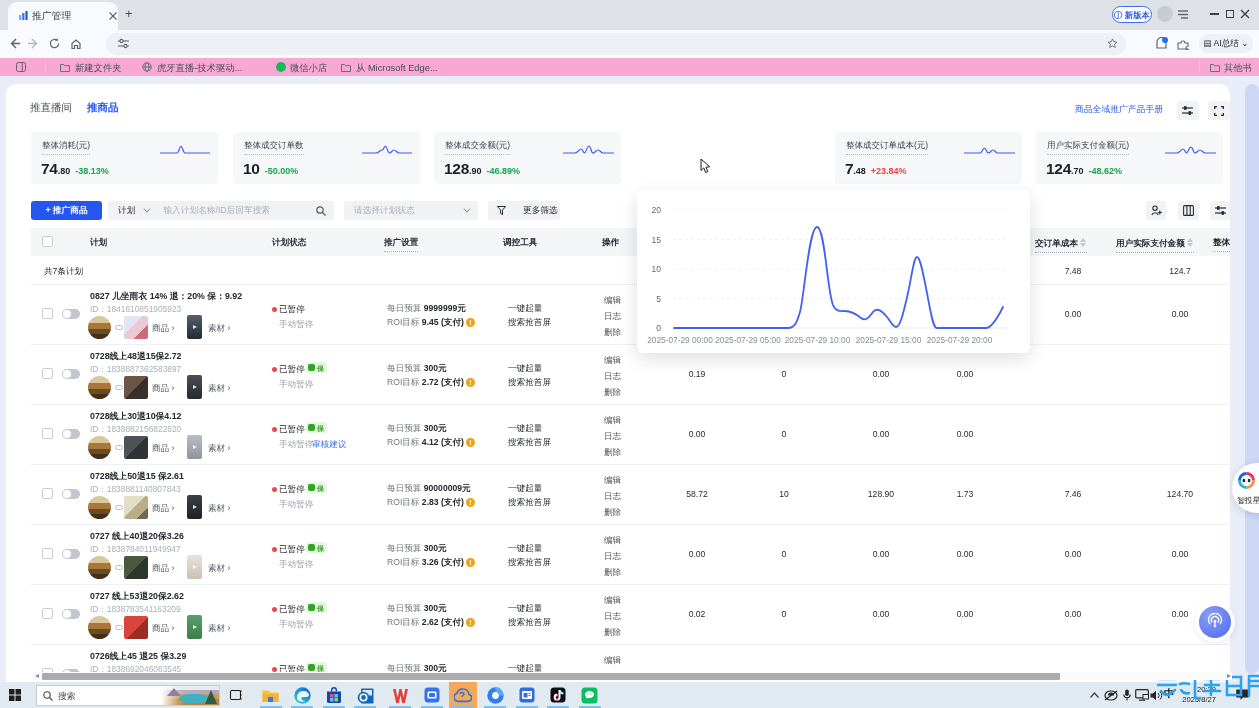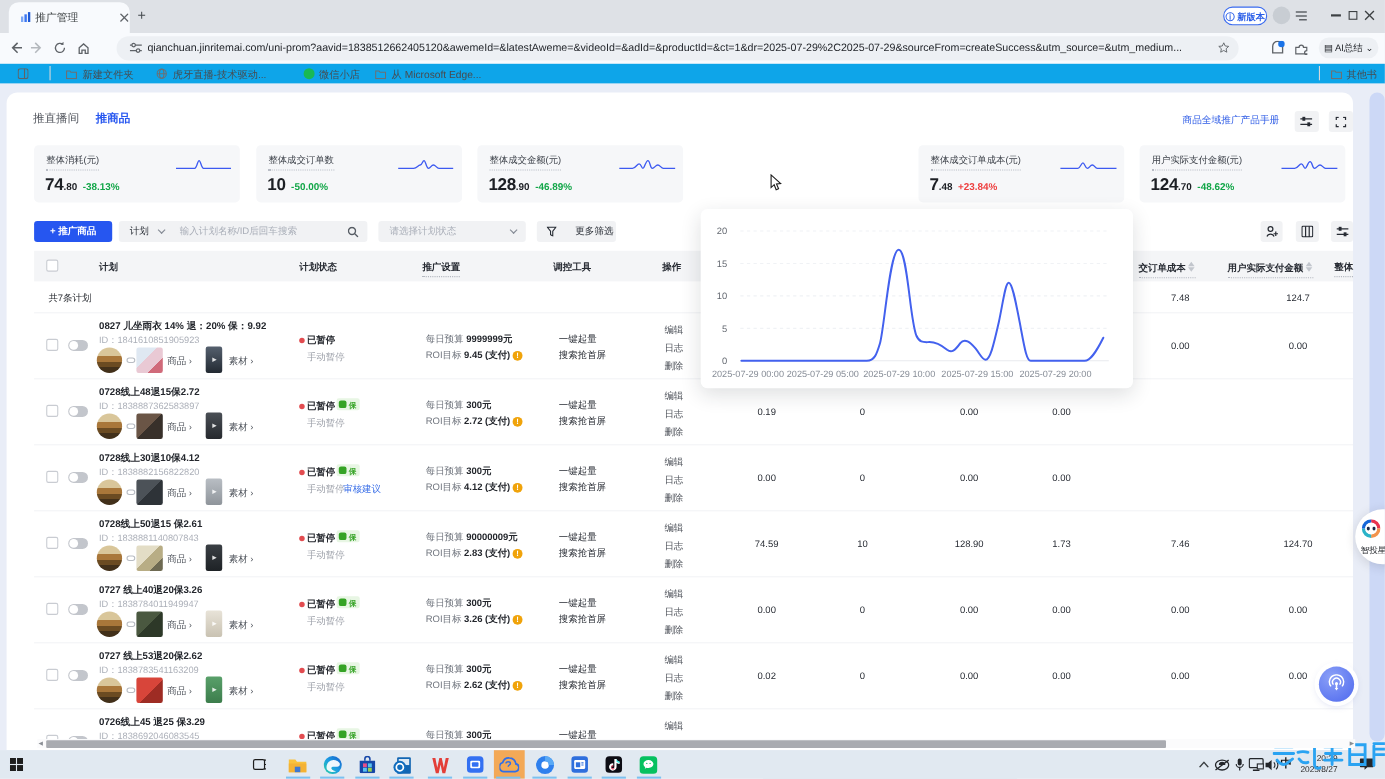--- a/index.html
+++ b/index.html
@@ -1,21 +1,21 @@
 <!DOCTYPE html>
 <html><head><meta charset="utf-8">
 <style>
 *{margin:0;padding:0;box-sizing:border-box}
 html,body{width:1259px;height:708px;overflow:hidden}
 body{font-family:"Liberation Sans",sans-serif;position:relative;background:#e9edf7}
 .abs{position:absolute}
 #tabstrip{position:absolute;left:0;top:0;width:1259px;height:30px;background:#dee1e6}
 #tab{position:absolute;left:8px;top:2px;width:110px;height:28px;background:#f8fafd;border-radius:9px 9px 0 0;font-size:9.8px;color:#3c4043}
 #toolbar{position:absolute;left:0;top:30px;width:1259px;height:28px;background:#f8fafd}
-#bookbar{position:absolute;left:0;top:58px;width:1259px;height:18px;background:#0ea5e9;font-size:9.3px;color:#474c51}
+#bookbar{position:absolute;left:0;top:58px;width:1259px;height:18px;background:#f9a8d4;font-size:9.3px;color:#474c51}
 #urlpill{position:absolute;left:106px;top:3px;width:1020px;height:22px;border-radius:11px;background:#edf0f4;font-size:9.7px;color:#24272c}
 #page{position:absolute;left:0;top:76px;width:1259px;height:606px;background:#e9edf7;overflow:hidden}
 #panel{position:absolute;left:6px;top:8px;width:1224px;height:598px;background:#fff;border-radius:10px 10px 0 0}
 #content{position:absolute;left:6px;top:8px;width:1224px;height:598px;z-index:2}
 .card{position:absolute;top:48px;width:187px;height:52px;background:#f6f7f9;border-radius:4px}
 .card .lb{position:absolute;left:11px;top:8px;font-size:8.5px;color:#3a3f47;border-bottom:1px dotted #b9bdc6;padding-bottom:2px;white-space:nowrap}
 .vline{position:absolute;left:10px;top:28px;white-space:nowrap}
 .card .big{font-size:15.5px;font-weight:bold;color:#1c1f24;letter-spacing:-.3px}
 .card .dec{font-size:9px;font-weight:bold;color:#1c1f24}
 .card .pct{font-size:9px;font-weight:bold;margin-left:5px}
@@ -38,21 +38,21 @@
 .tg{position:absolute;left:31px;top:24px;width:18px;height:10px;border-radius:5px;background:#c3c6cc}
 .tg:before{content:"";position:absolute;left:1px;top:1px;width:8px;height:8px;border-radius:50%;background:#fff}
 .ava{position:absolute;left:57px;top:31px;width:23px;height:23px;border-radius:50%;background:linear-gradient(180deg,#d9c69a 0 32%,#a9773a 32% 58%,#6b4b22 58% 78%,#42301a 78%)}
 .lnk{position:absolute;left:84px;top:40px;width:8px;height:5px;border:1px solid #b8bcc3;border-radius:2.5px}
 .th1{position:absolute;left:93px;top:31px;width:24px;height:23px;border-radius:2px}
 .sp1{position:absolute;left:121px;top:38px;color:#4e535b;white-space:nowrap}
 .th2{position:absolute;left:156px;top:30px;width:15px;height:24px;border-radius:2px}
 .th2:after{content:"";position:absolute;left:5.5px;top:9.5px;width:0;height:0;border-left:4.5px solid rgba(255,255,255,.85);border-top:2.8px solid transparent;border-bottom:2.8px solid transparent}
 .sp2{position:absolute;left:177px;top:38px;color:#4e535b;white-space:nowrap}
 .sdot{position:absolute;left:241px;top:22px;width:5px;height:5px;border-radius:50%;background:#e24c50}
-.st1{position:absolute;left:248px;top:19px;font-weight:bold;color:#23262c}
+.st1{position:absolute;left:248px;top:19px;font-weight:normal;color:#23262c}
 .bdg{position:absolute;left:275px;top:17px;width:21px;height:11px;background:#e8f6e4;border-radius:2px;font-size:7px;color:#35a325;text-align:right;padding:1.5px 3px 0 0;font-weight:bold}
 .bdg:before{content:"";position:absolute;left:2px;top:2px;width:7px;height:7px;background:#35a325;border-radius:2px}
 .st2{position:absolute;left:248px;top:34px;color:#9b9fa8}
 .st3{position:absolute;left:281px;top:34px;color:#3a6fe8}
 .bg1{position:absolute;left:356px;top:18px;color:#6f747d}
 .bg2{position:absolute;left:356px;top:32px;color:#6f747d}
 .bg1 b,.bg2 b{color:#23262c}
 .oi{display:inline-block;width:9px;height:9px;border-radius:50%;background:#f0a30a;color:#fff;font-size:7px;text-align:center;line-height:9px;vertical-align:0;margin-left:2px;font-weight:bold}
 .tool1{position:absolute;left:477px;top:18px;color:#272b33}
 .tool2{position:absolute;left:477px;top:32px;color:#272b33}
@@ -112,21 +112,20 @@
     <svg width="11" height="11" style="position:absolute;left:12px;top:5px" viewBox="0 0 11 11">
         <g stroke="#5f6368" stroke-width="1.1" fill="none">
           <circle cx="3.5" cy="3" r="1.6"></circle>
           <line x1="5.1" y1="3" x2="11" y2="3"></line>
           <line x1="0" y1="3" x2="1.9" y2="3"></line>
           <circle cx="7.5" cy="8" r="1.6"></circle>
           <line x1="0" y1="8" x2="5.9" y2="8"></line>
           <line x1="9.1" y1="8" x2="11" y2="8"></line>
         </g>
       </svg>
-    <span style="position:absolute;left:28px;top:5px;white-space:nowrap;overflow:hidden;width:968px">qianchuan.jinritemai.com/uni-prom?aavid=1838512662405120&amp;awemeId=&amp;latestAweme=&amp;videoId=&amp;adId=&amp;productId=&amp;ct=1&amp;dr=2025-07-29%2C2025-07-29&amp;sourceFrom=createSuccess&amp;utm_source=&amp;utm_medium...</span>
     <svg width="11" height="11" style="position:absolute;right:8px;top:5px" viewBox="0 0 24 24">
         <path d="M12 2l2.9 6.3 6.9.8-5.1 4.7 1.4 6.8-6.1-3.4-6.1 3.4 1.4-6.8L2.2 9.1l6.9-.8z" fill="none" stroke="#5f6368" stroke-width="1.8"></path>
       </svg>
   </div>
   <svg width="13" height="13" style="position:absolute;left:1155px;top:7px" viewBox="0 0 13 13">
       <path d="M2 11 V5 a4.5 4.5 0 0 1 9 0 V11z" fill="none" stroke="#5f6368" stroke-width="1.2"></path>
       <circle cx="10" cy="3" r="3" fill="#1a73e8"></circle>
     </svg>
   <svg width="12" height="12" style="position:absolute;left:1177px;top:8px" viewBox="0 0 12 12">
       <path d="M1 5 h3 a2 2 0 1 1 4 0 h3 v3 a2 2 0 1 0 0 4 v-1 h-10z" fill="none" stroke="#5f6368" stroke-width="1.1"></path>
@@ -381,21 +380,21 @@
         <span class="st1">已暂停</span>
         <span class="bdg">保</span>
         <span class="st2">手动暂停</span>
         <span class="bg1">每日预算 <b>90000009元</b></span>
         <span class="bg2">ROI目标 <b>2.83 (支付)</b><span class="oi">!</span></span>
         <span class="tool1">一键起量</span>
         <span class="tool2">搜索抢首屏</span>
         <span class="op" style="top:10px">编辑</span>
         <span class="op" style="top:26px">日志</span>
         <span class="op" style="top:42px">删除</span>
-        <span class="val" style="left:631px">74.59</span>
+        <span class="val" style="left:631px">58.72</span>
         <span class="val" style="left:718px">10</span>
         <span class="val" style="left:815px">128.90</span>
         <span class="val" style="left:899px">1.73</span>
         <span class="val" style="left:1007px">7.46</span>
         <span class="val" style="left:1114px">124.70</span>
       </div>
 <div class="row" style="top:441px">
         <span class="ck"></span>
         <span class="tg"></span>
         <span class="rt">0727 线上40退20保3.26</span>
@@ -524,20 +523,31 @@
 </div>
 <div id="taskbar" class="abs" style="left:0;top:682px;width:1259px;height:26px;background:#e1e9f1">
   <svg width="12" height="12" style="position:absolute;left:9px;top:7px" viewBox="0 0 12 12">
       <g fill="#1d1d1d">
         <rect x="0" y="0" width="5.5" height="5.5"></rect>
         <rect x="6.5" y="0" width="5.5" height="5.5"></rect>
         <rect x="0" y="6.5" width="5.5" height="5.5"></rect>
         <rect x="6.5" y="6.5" width="5.5" height="5.5"></rect>
       </g>
     </svg>
+  <div style="position:absolute;left:36px;top:3px;width:184px;height:21px;background:#fff;border:1px solid #c6ccd4;overflow:hidden">
+    <svg width="10" height="10" style="position:absolute;left:6px;top:5px" viewBox="0 0 10 10">
+        <circle cx="4" cy="4" r="3.2" fill="none" stroke="#444" stroke-width="1.1"></circle>
+        <line x1="6.5" y1="6.5" x2="9.5" y2="9.5" stroke="#444" stroke-width="1.1"></line>
+      </svg>
+    <span style="position:absolute;left:21px;top:5px;font-size:8.8px;color:#3c4043">搜索</span>
+    <div style="position:absolute;right:0;top:0;width:58px;height:21px;background:linear-gradient(90deg,rgba(255,255,255,1) 0,rgba(244,246,241,.2) 30%,rgba(0,0,0,0) 45%),linear-gradient(180deg,#e8ece4 0 20%,#b5a8c4 20% 38%,#c89b52 38% 60%,#b3853f 60%)"></div>
+    <div style="position:absolute;right:10px;top:8px;width:30px;height:9px;background:#3fb0c4;border-radius:50%/60%"></div>
+    <div style="position:absolute;right:38px;top:2px;width:14px;height:8px;background:#8d7fa8;clip-path:polygon(0 100%,50% 0,100% 100%)"></div>
+    <div style="position:absolute;right:2px;top:4px;width:12px;height:14px;background:#2e5e46;clip-path:polygon(0 100%,50% 0,100% 100%)"></div>
+  </div>
   <svg width="13" height="12" style="position:absolute;left:229px;top:7px" viewBox="0 0 13 12">
       <rect x="1.5" y="1.5" width="10" height="9" rx="1.5" fill="none" stroke="#1d1d1d" stroke-width="1.1"></rect>
       <line x1="11" y1="2" x2="12.8" y2="2" stroke="#1d1d1d"></line>
       <line x1="11" y1="6" x2="12.8" y2="6" stroke="#1d1d1d"></line>
       <line x1="11" y1="10" x2="12.8" y2="10" stroke="#1d1d1d"></line>
     </svg>
   <div style="position:absolute;left:449px;top:0;width:28px;height:26px;background:#f3a957"></div>
   <svg width="17" height="15" style="position:absolute;left:262px;top:6px" viewBox="0 0 17 15">
       <path d="M0.5 2.5 h6 l1.5 2 h8.5 v9.5 h-16z" fill="#f9c23c"></path>
       <path d="M0.5 6 h16 v8 h-16z" fill="#f4b234"></path>

